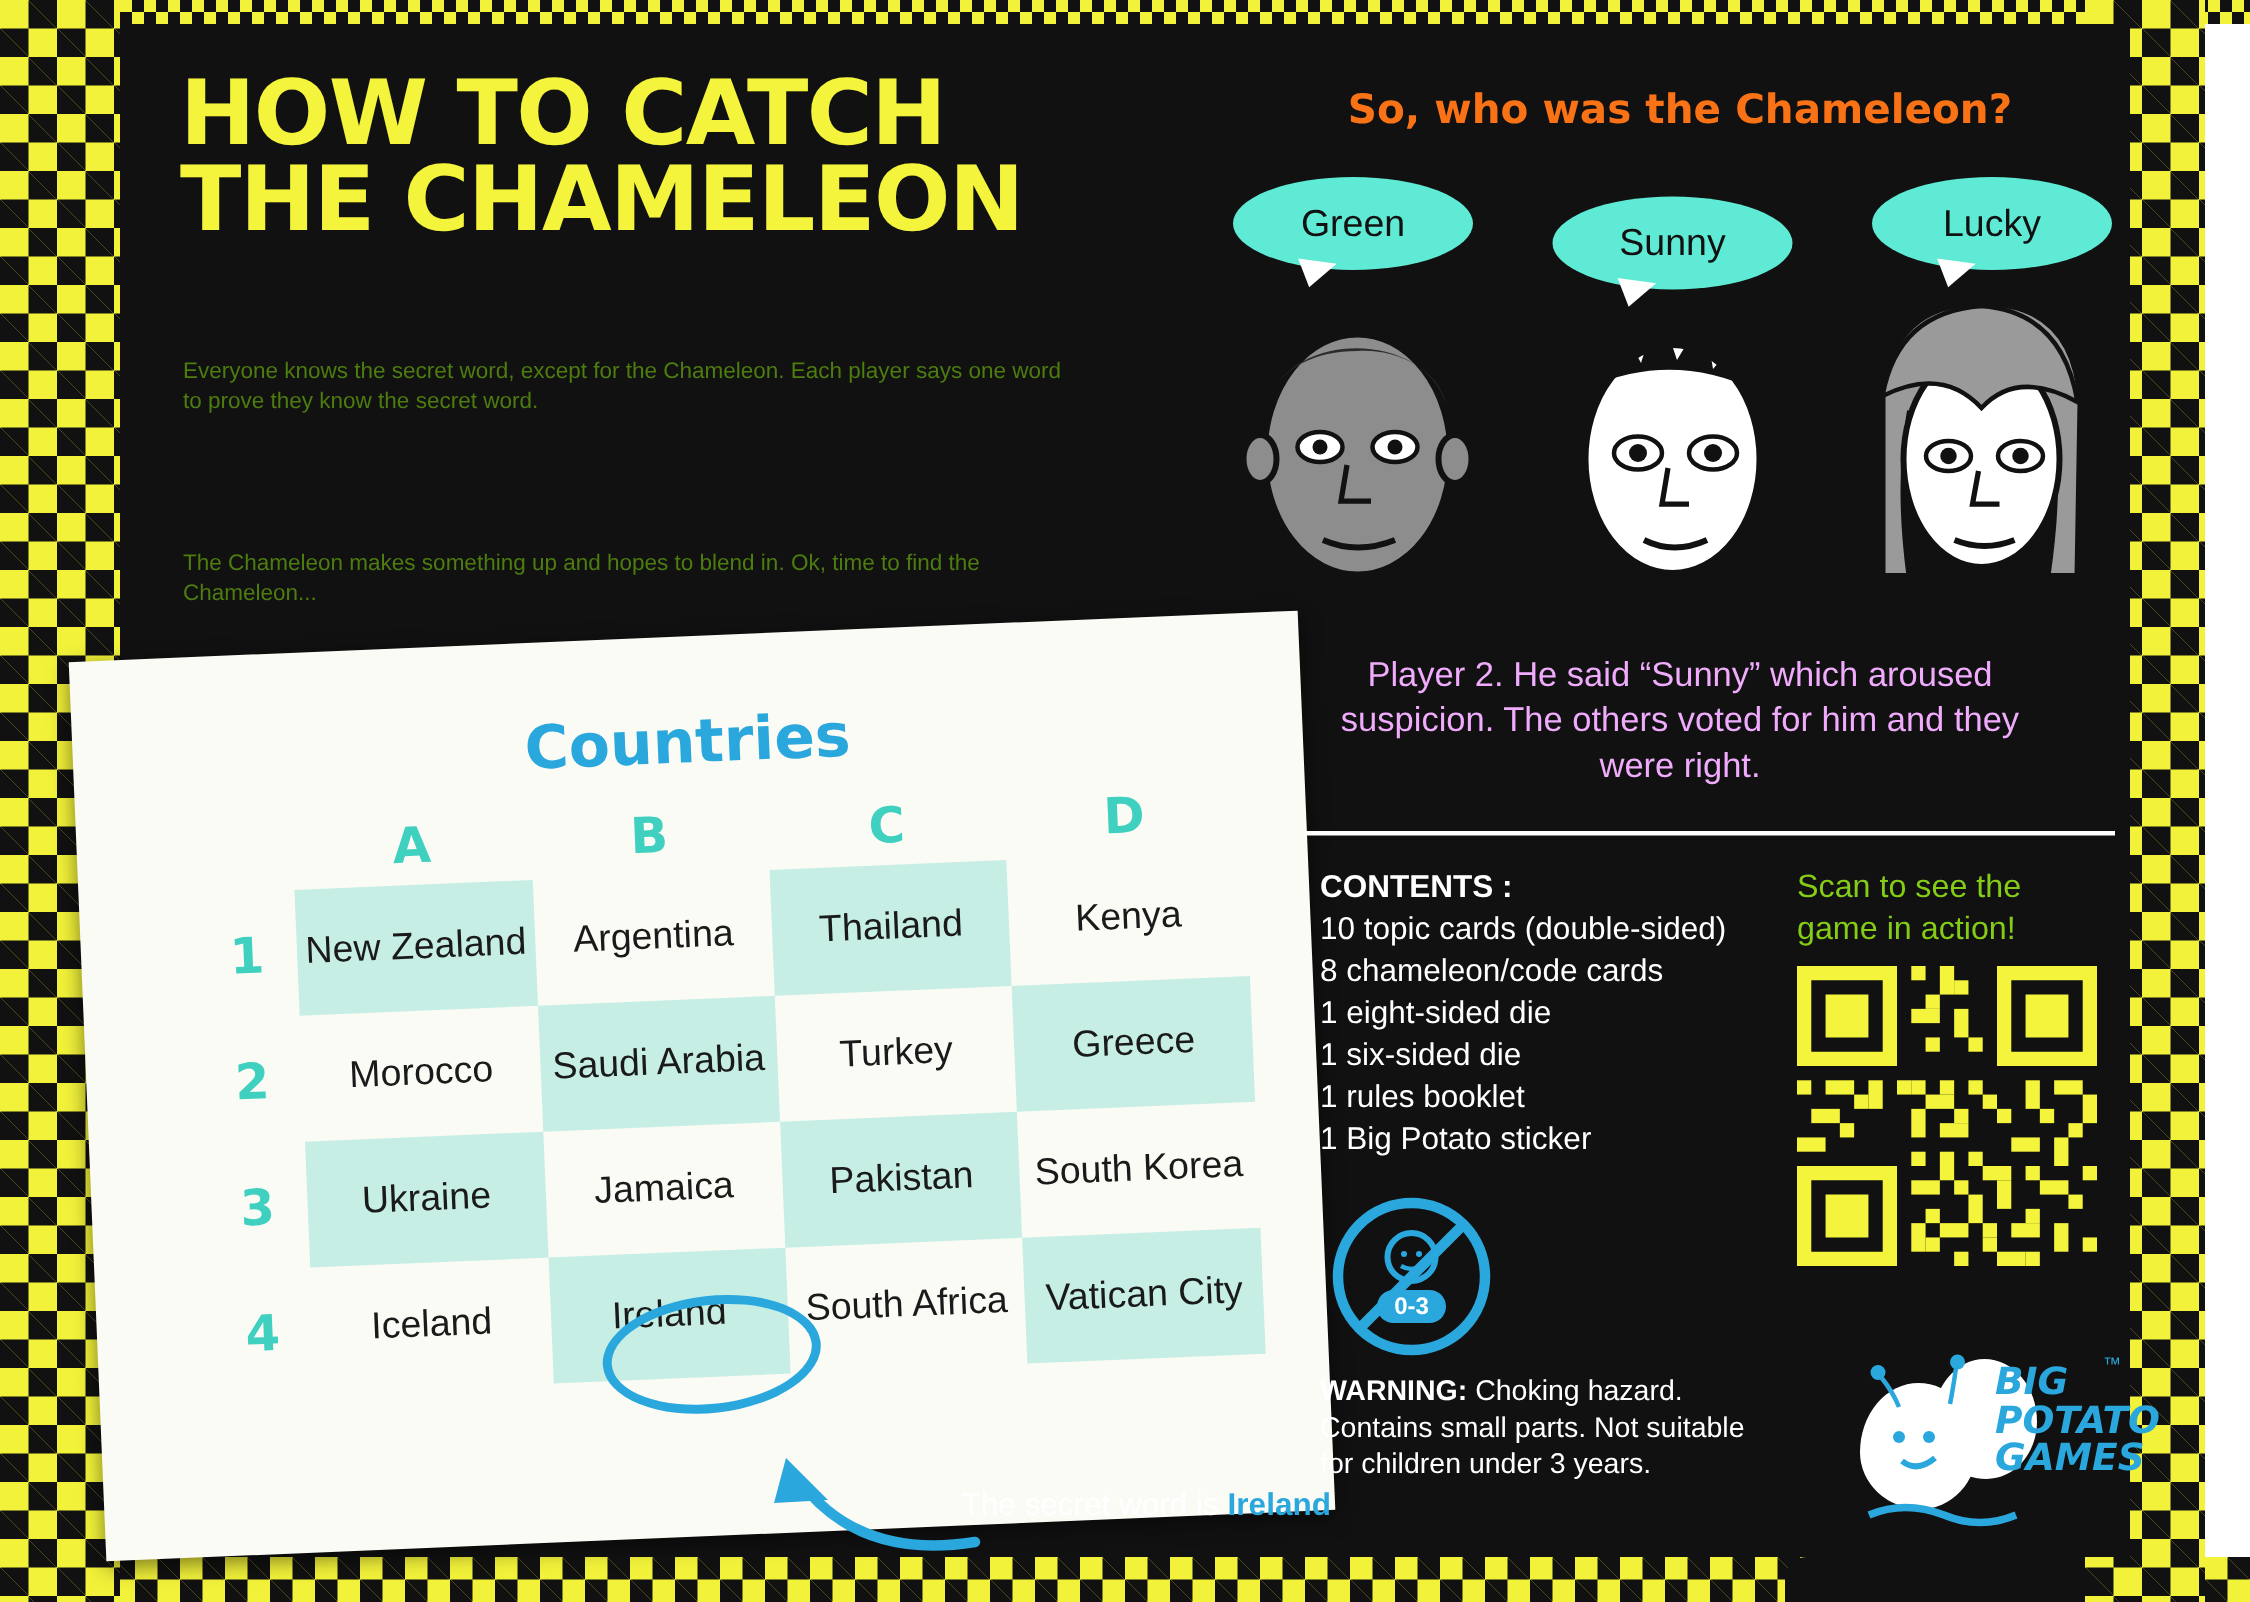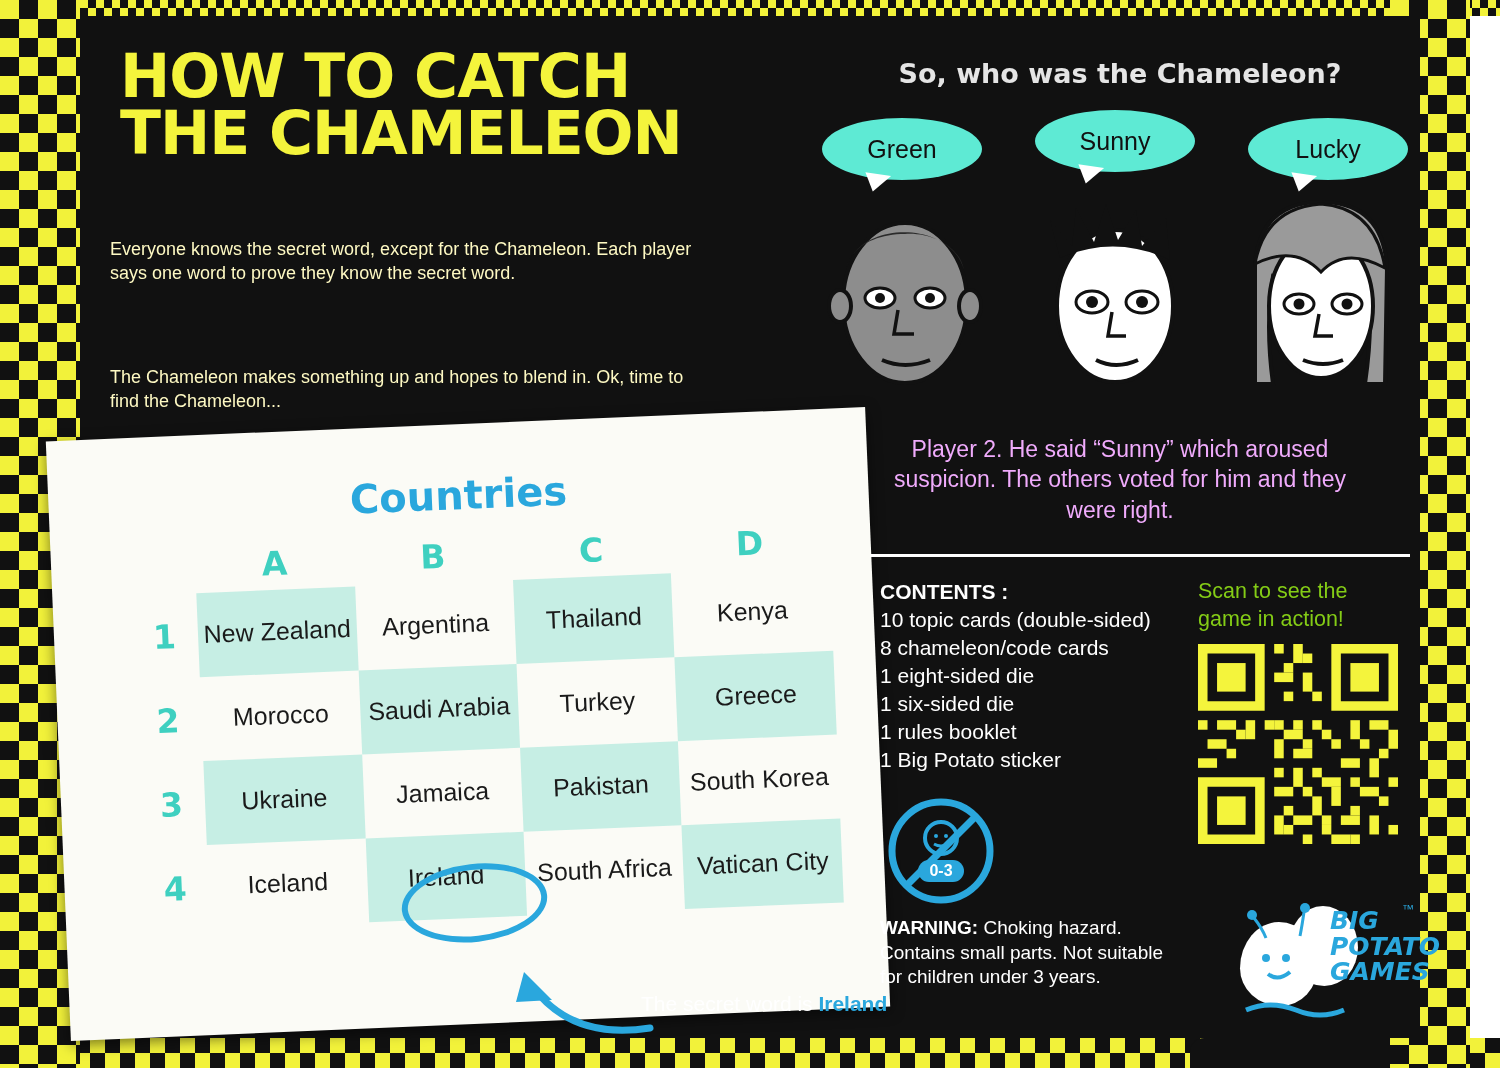--- a/index.html
+++ b/index.html
@@ -50,24 +50,24 @@
     font-weight: bold;
     font-size: 60px;
     line-height: 0.95;
     letter-spacing: -1px;
     text-transform: uppercase;
   }
   #headline .l2 { display: block; }
 
   .intro-p {
     position: absolute;
-    left: 30px;
+    left: 42px;
     width: 600px;
-    color: #fef9c3;
-    font-size: 18px;
+    color: #4d7c0f;
+    font-size: 15px;
     line-height: 1.32;
   }
   #intro1 { top: 222px; }
   #intro2 { top: 350px; }
 
   
   #card {
     position: absolute;
     left: -22px; top: 408px;
     width: 820px; height: 600px;
@@ -139,21 +139,21 @@
     font-size: 21px;
   }
   #secret-line b { color: #2aa7dd; }
 
   
   #who-q {
     position: absolute;
     left: 760px; top: 42px;
     width: 560px;
     text-align: center;
-    color: #e5e5e5;
+    color: #f97316;
     font-family: "DejaVu Sans", sans-serif;
     font-weight: bold;
     font-size: 27px;
   }
 
   .bubble {
     position: absolute;
     width: 160px; height: 62px;
     background: #5eead4;
     border-radius: 50%;
@@ -165,21 +165,21 @@
     content: "";
     position: absolute;
     bottom: -12px; left: 42px;
     width: 0; height: 0;
     border-left: 10px solid transparent;
     border-right: 16px solid transparent;
     border-top: 18px solid #ffffff;
     transform: rotate(8deg);
   }
   #bub1 { left: 742px; top: 102px; }
-  #bub2 { left: 955px; top: 94px; }
+  #bub2 { left: 955px; top: 115px; }
   #bub3 { left: 1168px; top: 102px; }
 
   .face { position: absolute; width: 190px; height: 205px; }
   #face1 { left: 730px; top: 182px; }
   #face2 { left: 940px; top: 178px; }
   #face3 { left: 1145px; top: 178px; }
 
   #verdict {
     position: absolute;
     left: 790px; top: 418px;

